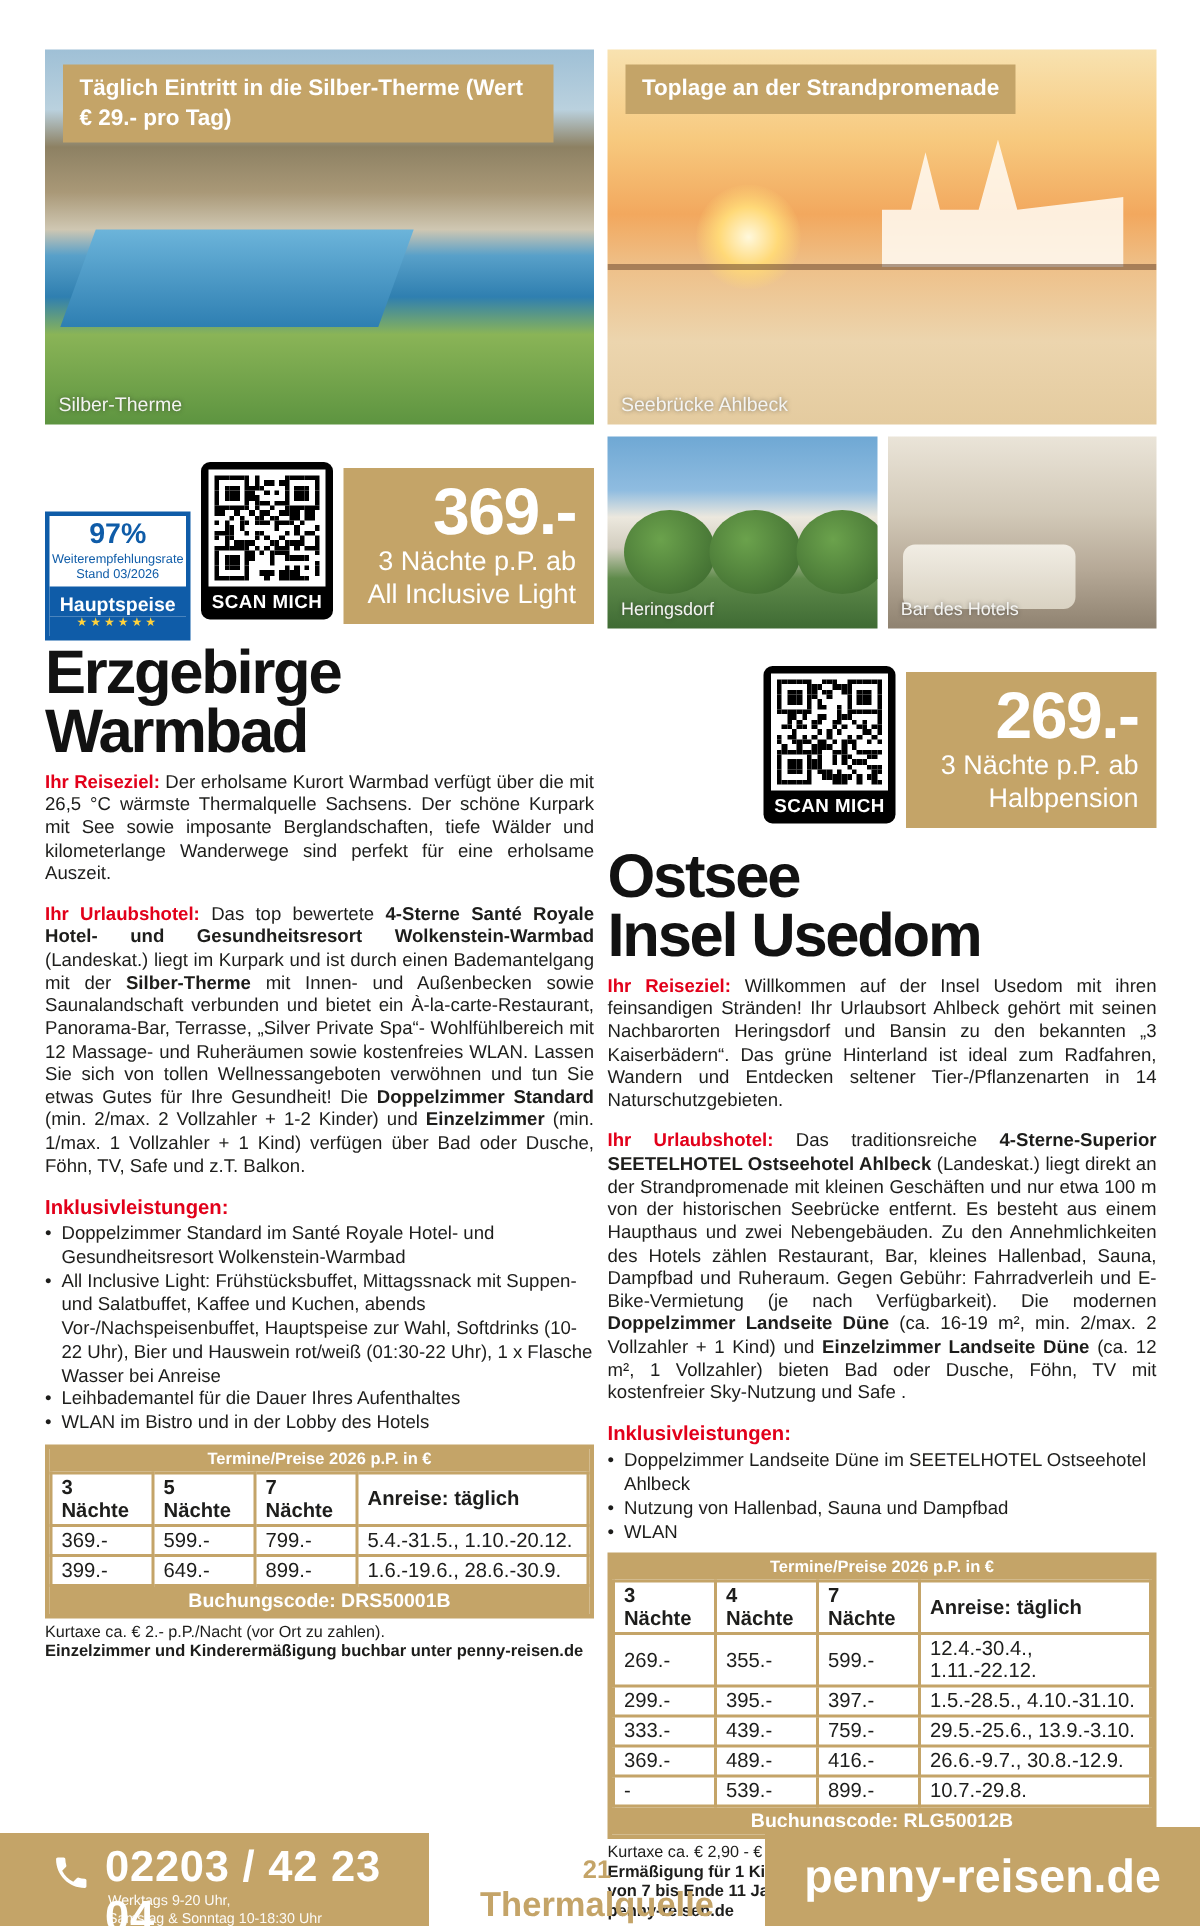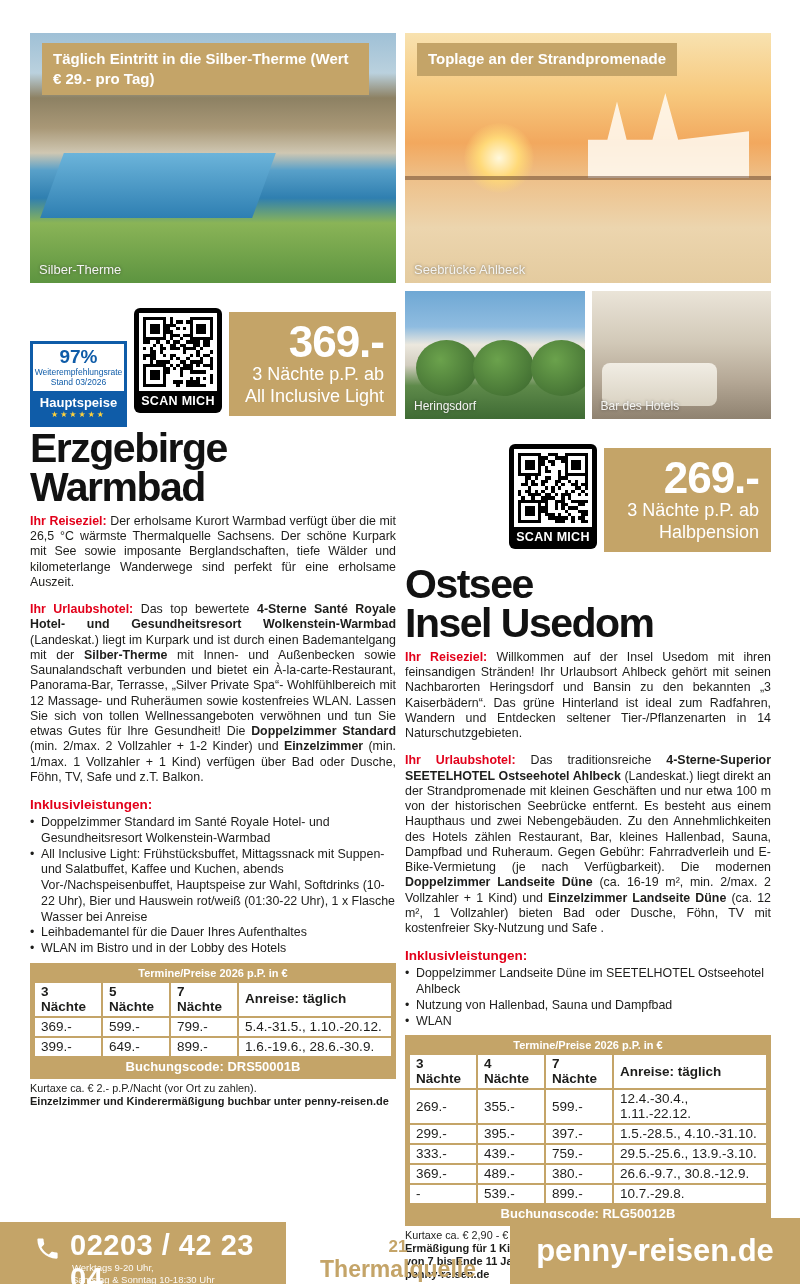--- a/index.html
+++ b/index.html
@@ -733,21 +733,21 @@
               </tr>
               <tr>
                 <td>333.-</td>
                 <td>439.-</td>
                 <td>759.-</td>
                 <td>29.5.-25.6., 13.9.-3.10.</td>
               </tr>
               <tr>
                 <td>369.-</td>
                 <td>489.-</td>
-                <td>380.-</td>
+                <td>416.-</td>
                 <td>26.6.-9.7., 30.8.-12.9.</td>
               </tr>
               <tr>
                 <td>-</td>
                 <td>539.-</td>
                 <td>899.-</td>
                 <td>10.7.-29.8.</td>
               </tr>
             </tbody>
         </table>

